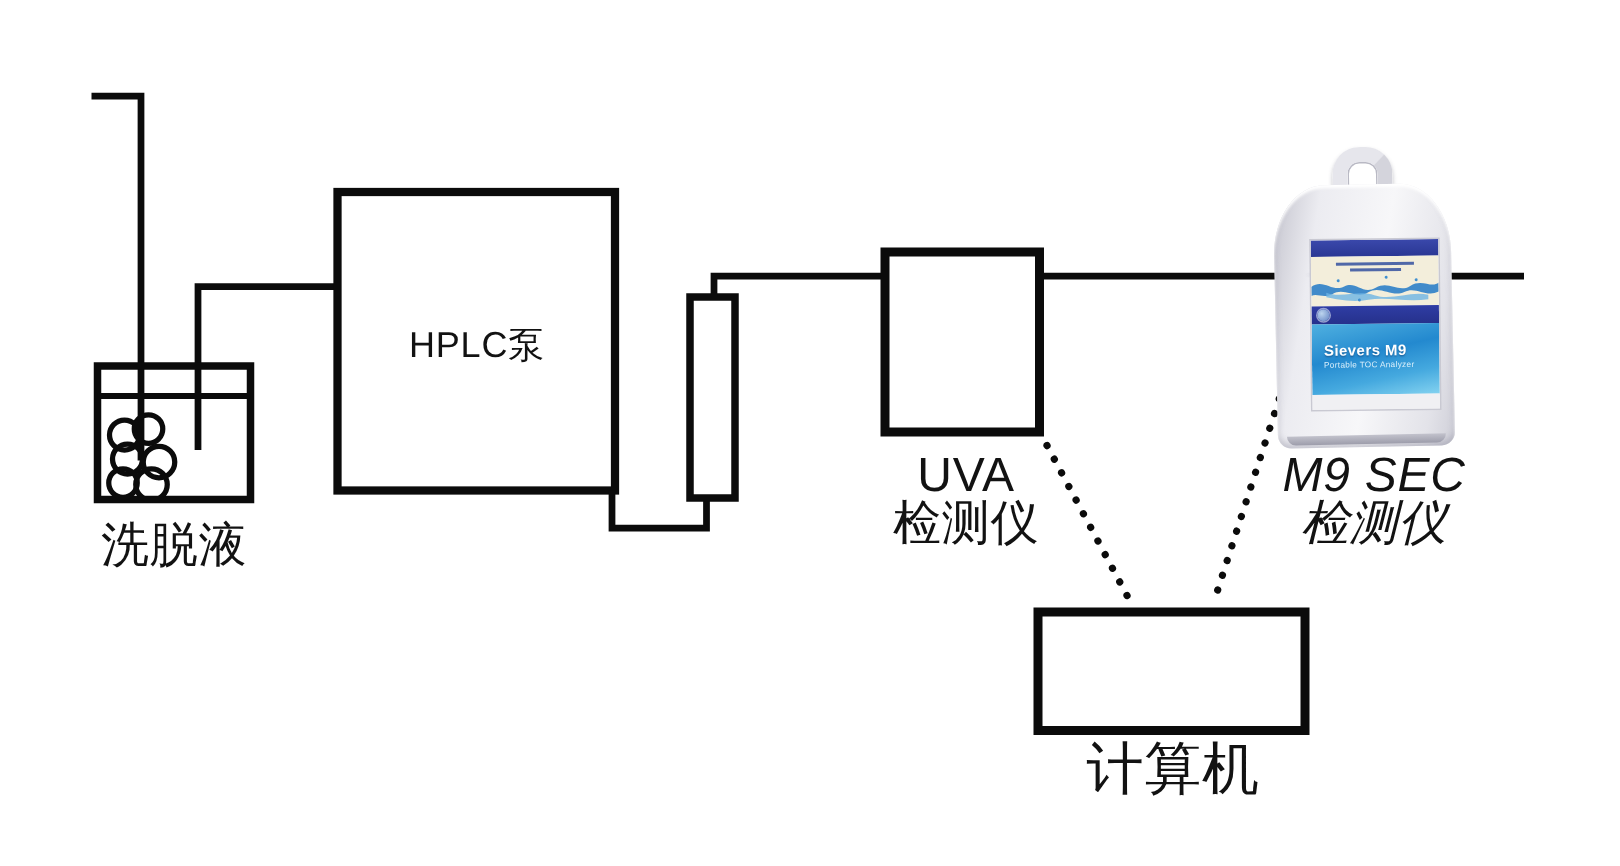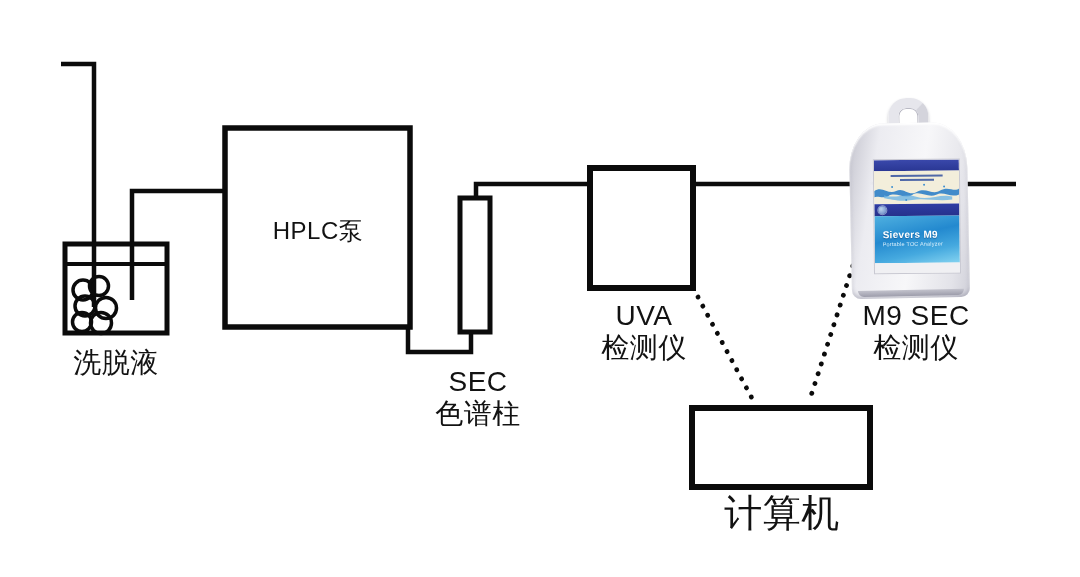--- a/index.html
+++ b/index.html
@@ -17,21 +17,21 @@
   }
   .wires {
     position: absolute;
     left: 0; top: 0;
     width: 1080px; height: 577px;
   }
   .label {
     position: absolute;
     transform: translate(-50%, -50%);
     color: #121212;
-    font-size: 28px;
+    font-size: 32px;
     line-height: 32px;
     text-align: center;
     white-space: nowrap;
     letter-spacing: 0.5px;
   }
   
   .m9 {
     position: absolute;
     left: 850px; top: 96px;
     width: 118px; height: 202px;
@@ -216,30 +216,26 @@
       </div>
       <div class="m9-panel-bottom"></div>
     </div>
     <div class="m9-base"></div>
   </div>
 
   <div class="label" style="left:116px; top:363px;">洗脱液</div>
 
   <div class="label" style="left:318px; top:231px; font-size:24px;">HPLC泵</div>
 
-  <div class="label" style="left:478px; top:398px;">
-    <div>SEC</div>
-    <div>色谱柱</div>
-  </div>
 
   <div class="label" style="left:644px; top:332px;">
     <div>UVA</div>
     <div>检测仪</div>
   </div>
 
-  <div class="label" style="left:916px; top:332px;">
+  <div class="label" style="left:916px; top:332px;font-style:italic;">
     <div>M9 SEC</div>
     <div>检测仪</div>
   </div>
 
   <div class="label" style="left:782px; top:513px; font-size:38px;">计算机</div>
 
 </div>
 
 </body></html>

